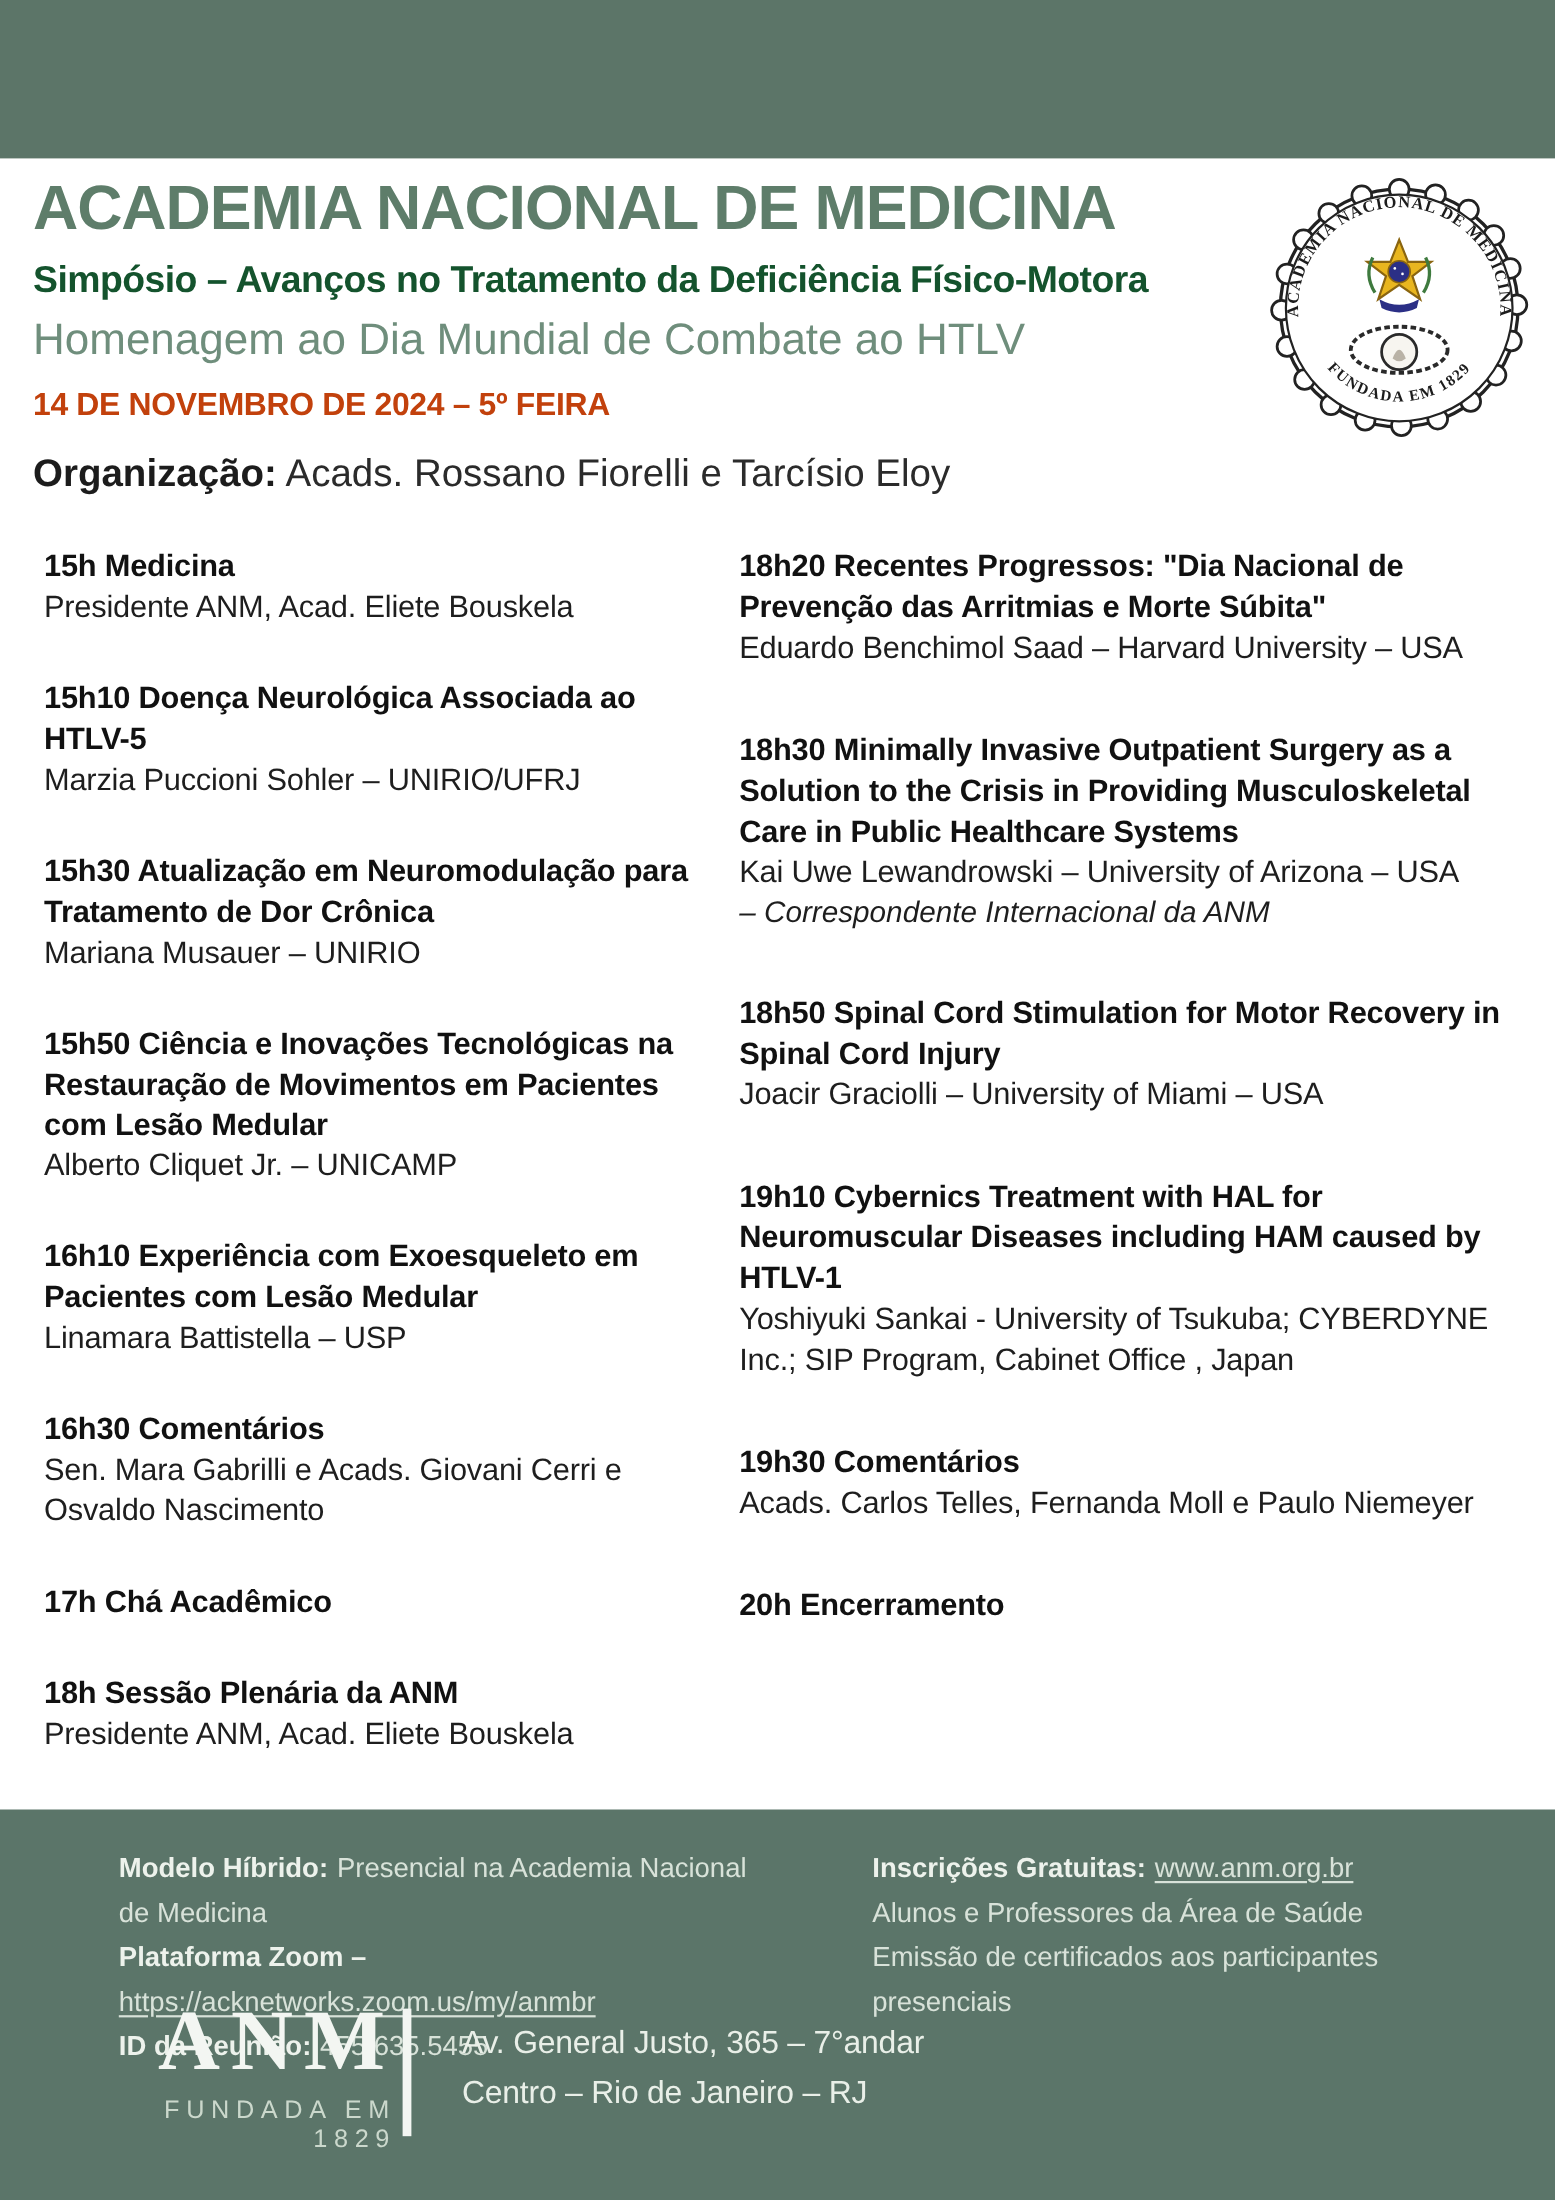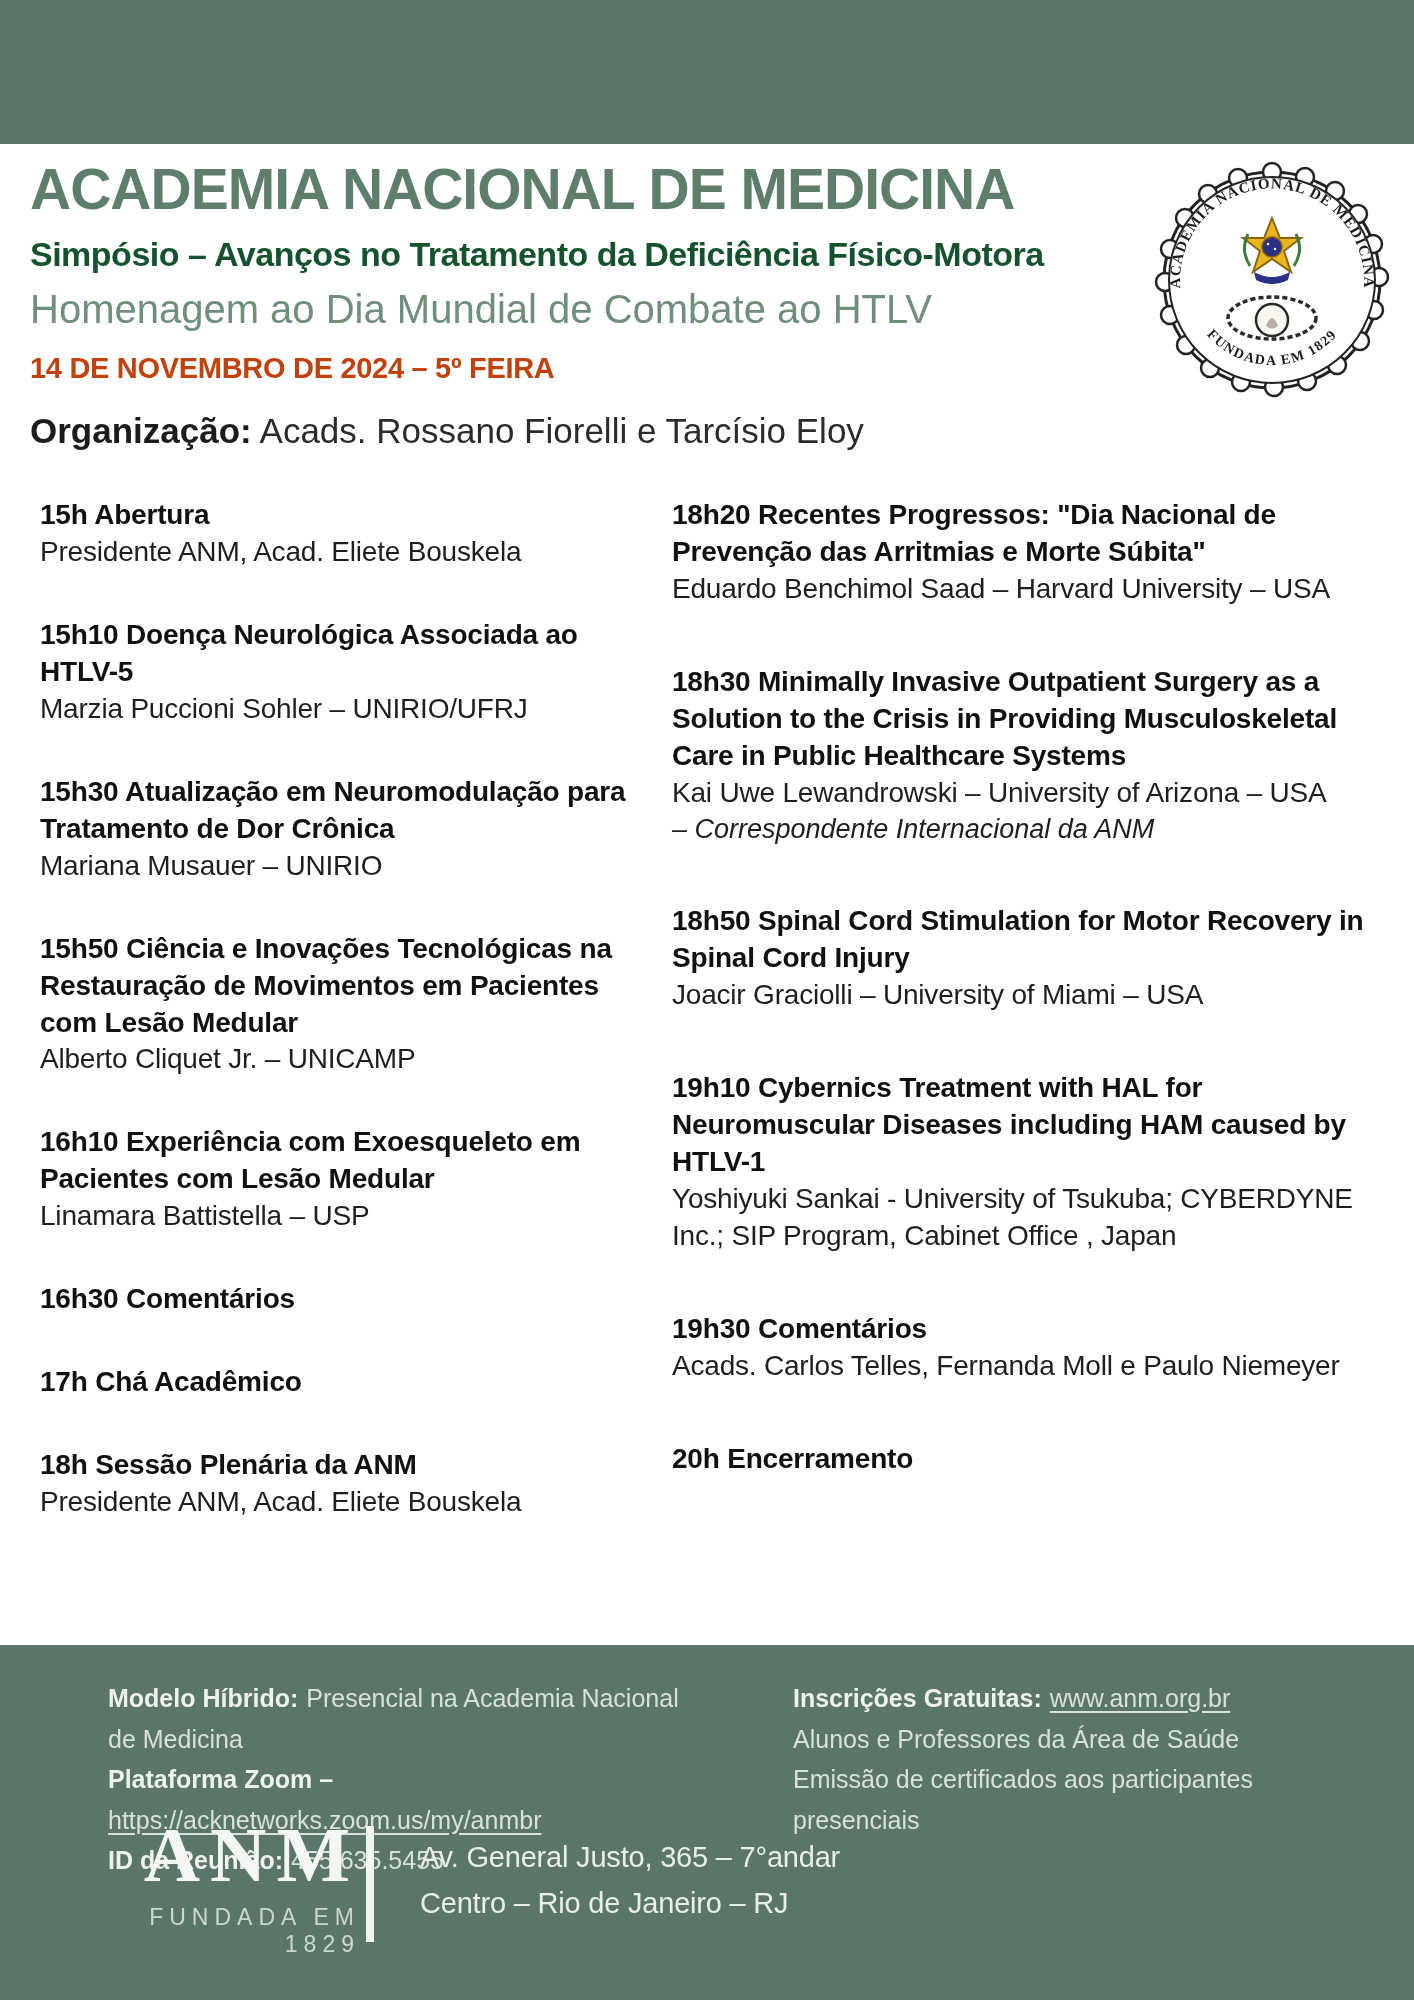--- a/index.html
+++ b/index.html
@@ -116,21 +116,21 @@
       <ellipse cx="120" cy="158" rx="44" ry="21" fill="none" stroke="#2a2a2a" stroke-width="3.5" stroke-dasharray="5 3"></ellipse>
       <circle cx="120" cy="160" r="16" fill="#F7F5F0" stroke="#2a2a2a" stroke-width="2.5"></circle>
       <path d="M114 166 Q120 150 126 166 Q120 171 114 166 Z" fill="#B9B2A6"></path>
     </g>
   </svg>
 
   <div class="schedule">
     <div class="col-left">
 
         <div class="sched-item">
-          <div class="sched-title">15h Abertura</div>
+          <div class="sched-title">15h Medicina</div>
           <div class="sched-speakers">Presidente ANM, Acad. Eliete Bouskela</div>
 
         </div>
 
         <div class="sched-item">
           <div class="sched-title">15h10 Doença Neurológica Associada ao HTLV-5</div>
           <div class="sched-speakers">Marzia Puccioni Sohler – UNIRIO/UFRJ</div>
 
         </div>
 
@@ -147,20 +147,21 @@
         </div>
 
         <div class="sched-item">
           <div class="sched-title">16h10 Experiência com Exoesqueleto em Pacientes com Lesão Medular</div>
           <div class="sched-speakers">Linamara Battistella – USP</div>
 
         </div>
 
         <div class="sched-item">
           <div class="sched-title">16h30 Comentários</div>
+          <div class="sched-speakers">Sen. Mara Gabrilli e Acads. Giovani Cerri e Osvaldo Nascimento</div>
 
         </div>
 
         <div class="sched-item">
           <div class="sched-title">17h Chá Acadêmico</div>
 
         </div>
 
         <div class="sched-item">
           <div class="sched-title">18h Sessão Plenária da ANM</div>

